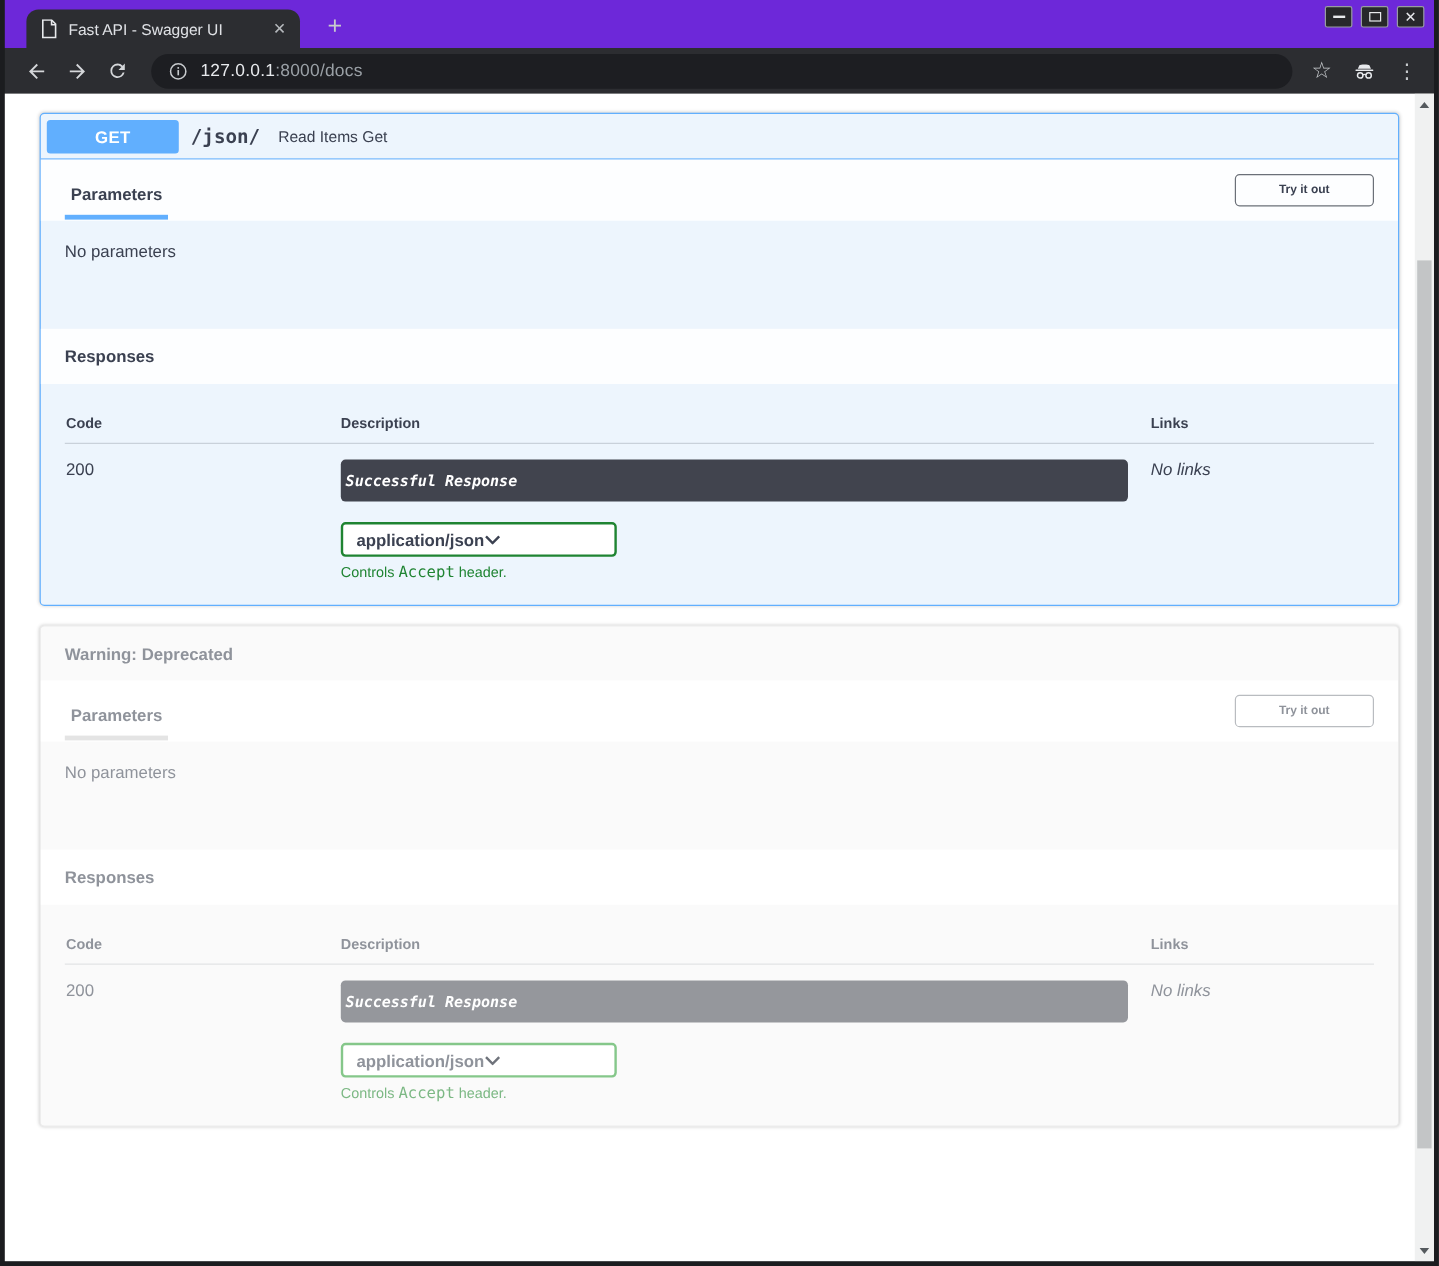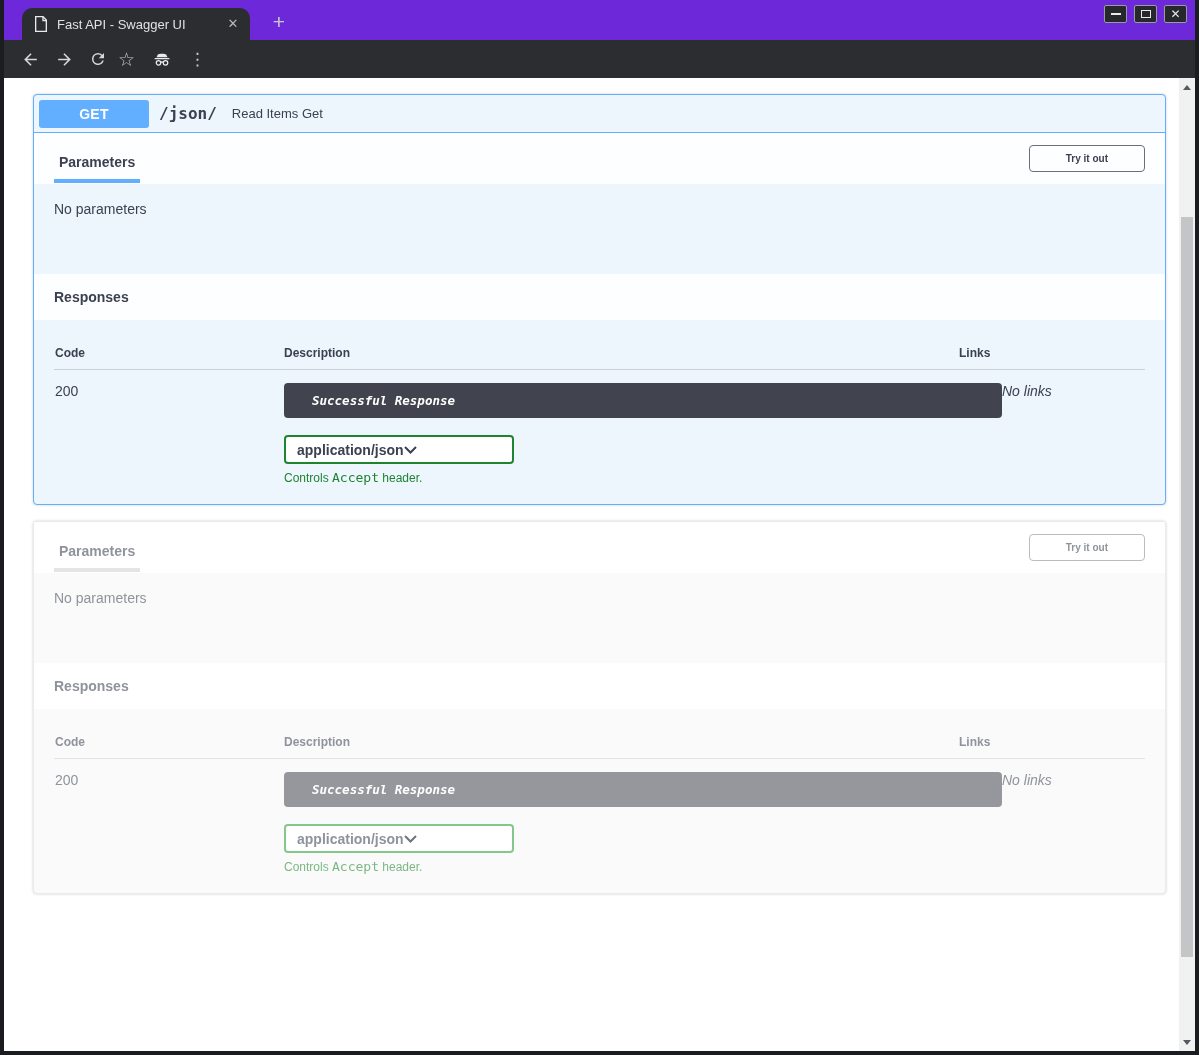--- a/index.html
+++ b/index.html
@@ -57,21 +57,21 @@
   .param-body p { font-size:14px; color:#3b4151; }
 
   .resp-body { padding:26px 20px 19px; }
   .row { display:flex; }
   .col-code { width:230px; flex:0 0 auto; padding-left:1px; }
   .col-desc { flex:1; }
   .col-links { width:186px; flex:0 0 auto; }
   .resp-head { font-size:12px; font-weight:bold; color:#3b4151; padding-bottom:9px; border-bottom:1px solid rgba(59,65,81,.2); }
   .resp-row { padding-top:13px; }
   .code-val { font-size:14px; color:#3b4151; }
-  .resp-desc-block { width:718px; max-width:100%; background:#41444e; border-radius:4px; padding:10px 28px; color:#ffffff; font-family:"DejaVu Sans Mono","Liberation Mono",monospace; font-style:italic; font-weight:bold; font-size:12.5px; height:35px; }
+  .resp-desc-block { width:656px; max-width:100%; background:#41444e; border-radius:4px; padding:10px 4px; color:#ffffff; font-family:"DejaVu Sans Mono","Liberation Mono",monospace; font-style:italic; font-weight:bold; font-size:12.5px; height:35px; }
   .media-select { width:230px; height:29px; margin-top:17px; background:#fff; border:2px solid #1f8432; border-radius:4px; display:flex; align-items:center; justify-content:flex-start; padding:0 11px; font-size:14px; font-weight:bold; color:#3b4151; cursor:pointer; }
   .controls-note { margin-top:6px; font-size:12px; color:#1f8432; }
   .controls-note code { font-family:"DejaVu Sans Mono","Liberation Mono",monospace; font-size:13px; }
   .nolinks { font-style:italic; font-size:14px; color:#3b4151; }
 
   
   .deprecated { border-color:#ebebeb; background:#fafafa; margin-top:16px; }
   .deprecated .opblock-summary { border-bottom-color:#ebebeb; }
   .deprecated .method { background:#ebebeb; color:#fdfdfd; }
   .deprecated .ep-path { color:#8f939b; text-decoration:line-through; }
@@ -135,20 +135,30 @@
     <span class="nav-icon">
       <svg width="19" height="19" viewBox="0 0 24 24" fill="#d5d7da">
           <path d="M4 13h12.2l-5.6 5.6L12 20l8-8-8-8-1.4 1.4L16.2 11H4z"></path>
         </svg>
     </span>
     <span class="nav-icon">
       <svg width="18" height="18" viewBox="0 0 24 24" fill="#d5d7da">
           <path d="M17.65 6.35A7.96 7.96 0 0 0 12 4a8 8 0 1 0 7.73 10h-2.08A6 6 0 1 1 12 6c1.66 0 3.14.69 4.22 1.78L13 11h7V4l-2.35 2.35z"></path>
         </svg>
     </span>
+    <div class="url-bar">
+      <span style="display:flex;">
+        <svg width="17" height="17" viewBox="0 0 24 24">
+            <circle cx="12" cy="12" r="9" fill="none" stroke="#c7cacd" stroke-width="1.8"></circle>
+            <rect x="11.1" y="10.4" width="1.9" height="6.2" fill="#c7cacd"></rect>
+            <rect x="11.1" y="6.9" width="1.9" height="2" fill="#c7cacd"></rect>
+          </svg>
+      </span>
+      <span class="url-text"><span class="url-host">127.0.0.1</span><span class="url-rest">:8000/docs</span></span>
+    </div>
     <div class="tool-right">
       <span class="star">☆</span>
       <span style="display:flex;">
         <svg width="22" height="20" viewBox="0 0 24 24">
             <path d="M12 5.6c-2.6 0-4.3.5-5 .9L5.4 10h13.2L17 6.5c-.7-.4-2.4-.9-5-.9z" fill="#e8eaed"></path>
             <rect x="3" y="10.8" width="18" height="1.5" rx=".75" fill="#e8eaed"></rect>
             <circle cx="7.8" cy="16.6" r="2.7" fill="none" stroke="#e8eaed" stroke-width="1.5"></circle>
             <circle cx="16.2" cy="16.6" r="2.7" fill="none" stroke="#e8eaed" stroke-width="1.5"></circle>
             <path d="M10.4 16.2c1-.8 2.2-.8 3.2 0" fill="none" stroke="#e8eaed" stroke-width="1.4"></path>
           </svg>
@@ -199,20 +209,21 @@
                 <div class="controls-note"><span>Controls </span><code>Accept</code><span> header.</span></div>
               </div>
               <div class="col-links nolinks">No links</div>
             </div>
           </div>
         </div>
       </div>
 
       <div class="opblock deprecated">
         <div class="opblock-body">
+          <div class="op-warning">Warning: Deprecated</div>
           <div class="sec-bar params-bar">
             <div class="param-tab">Parameters</div>
             <button class="try-btn">Try it out</button>
           </div>
           <div class="param-body">
             <p>No parameters</p>
           </div>
           <div class="sec-bar responses-bar">
             <span class="sec-title">Responses</span>
           </div>

